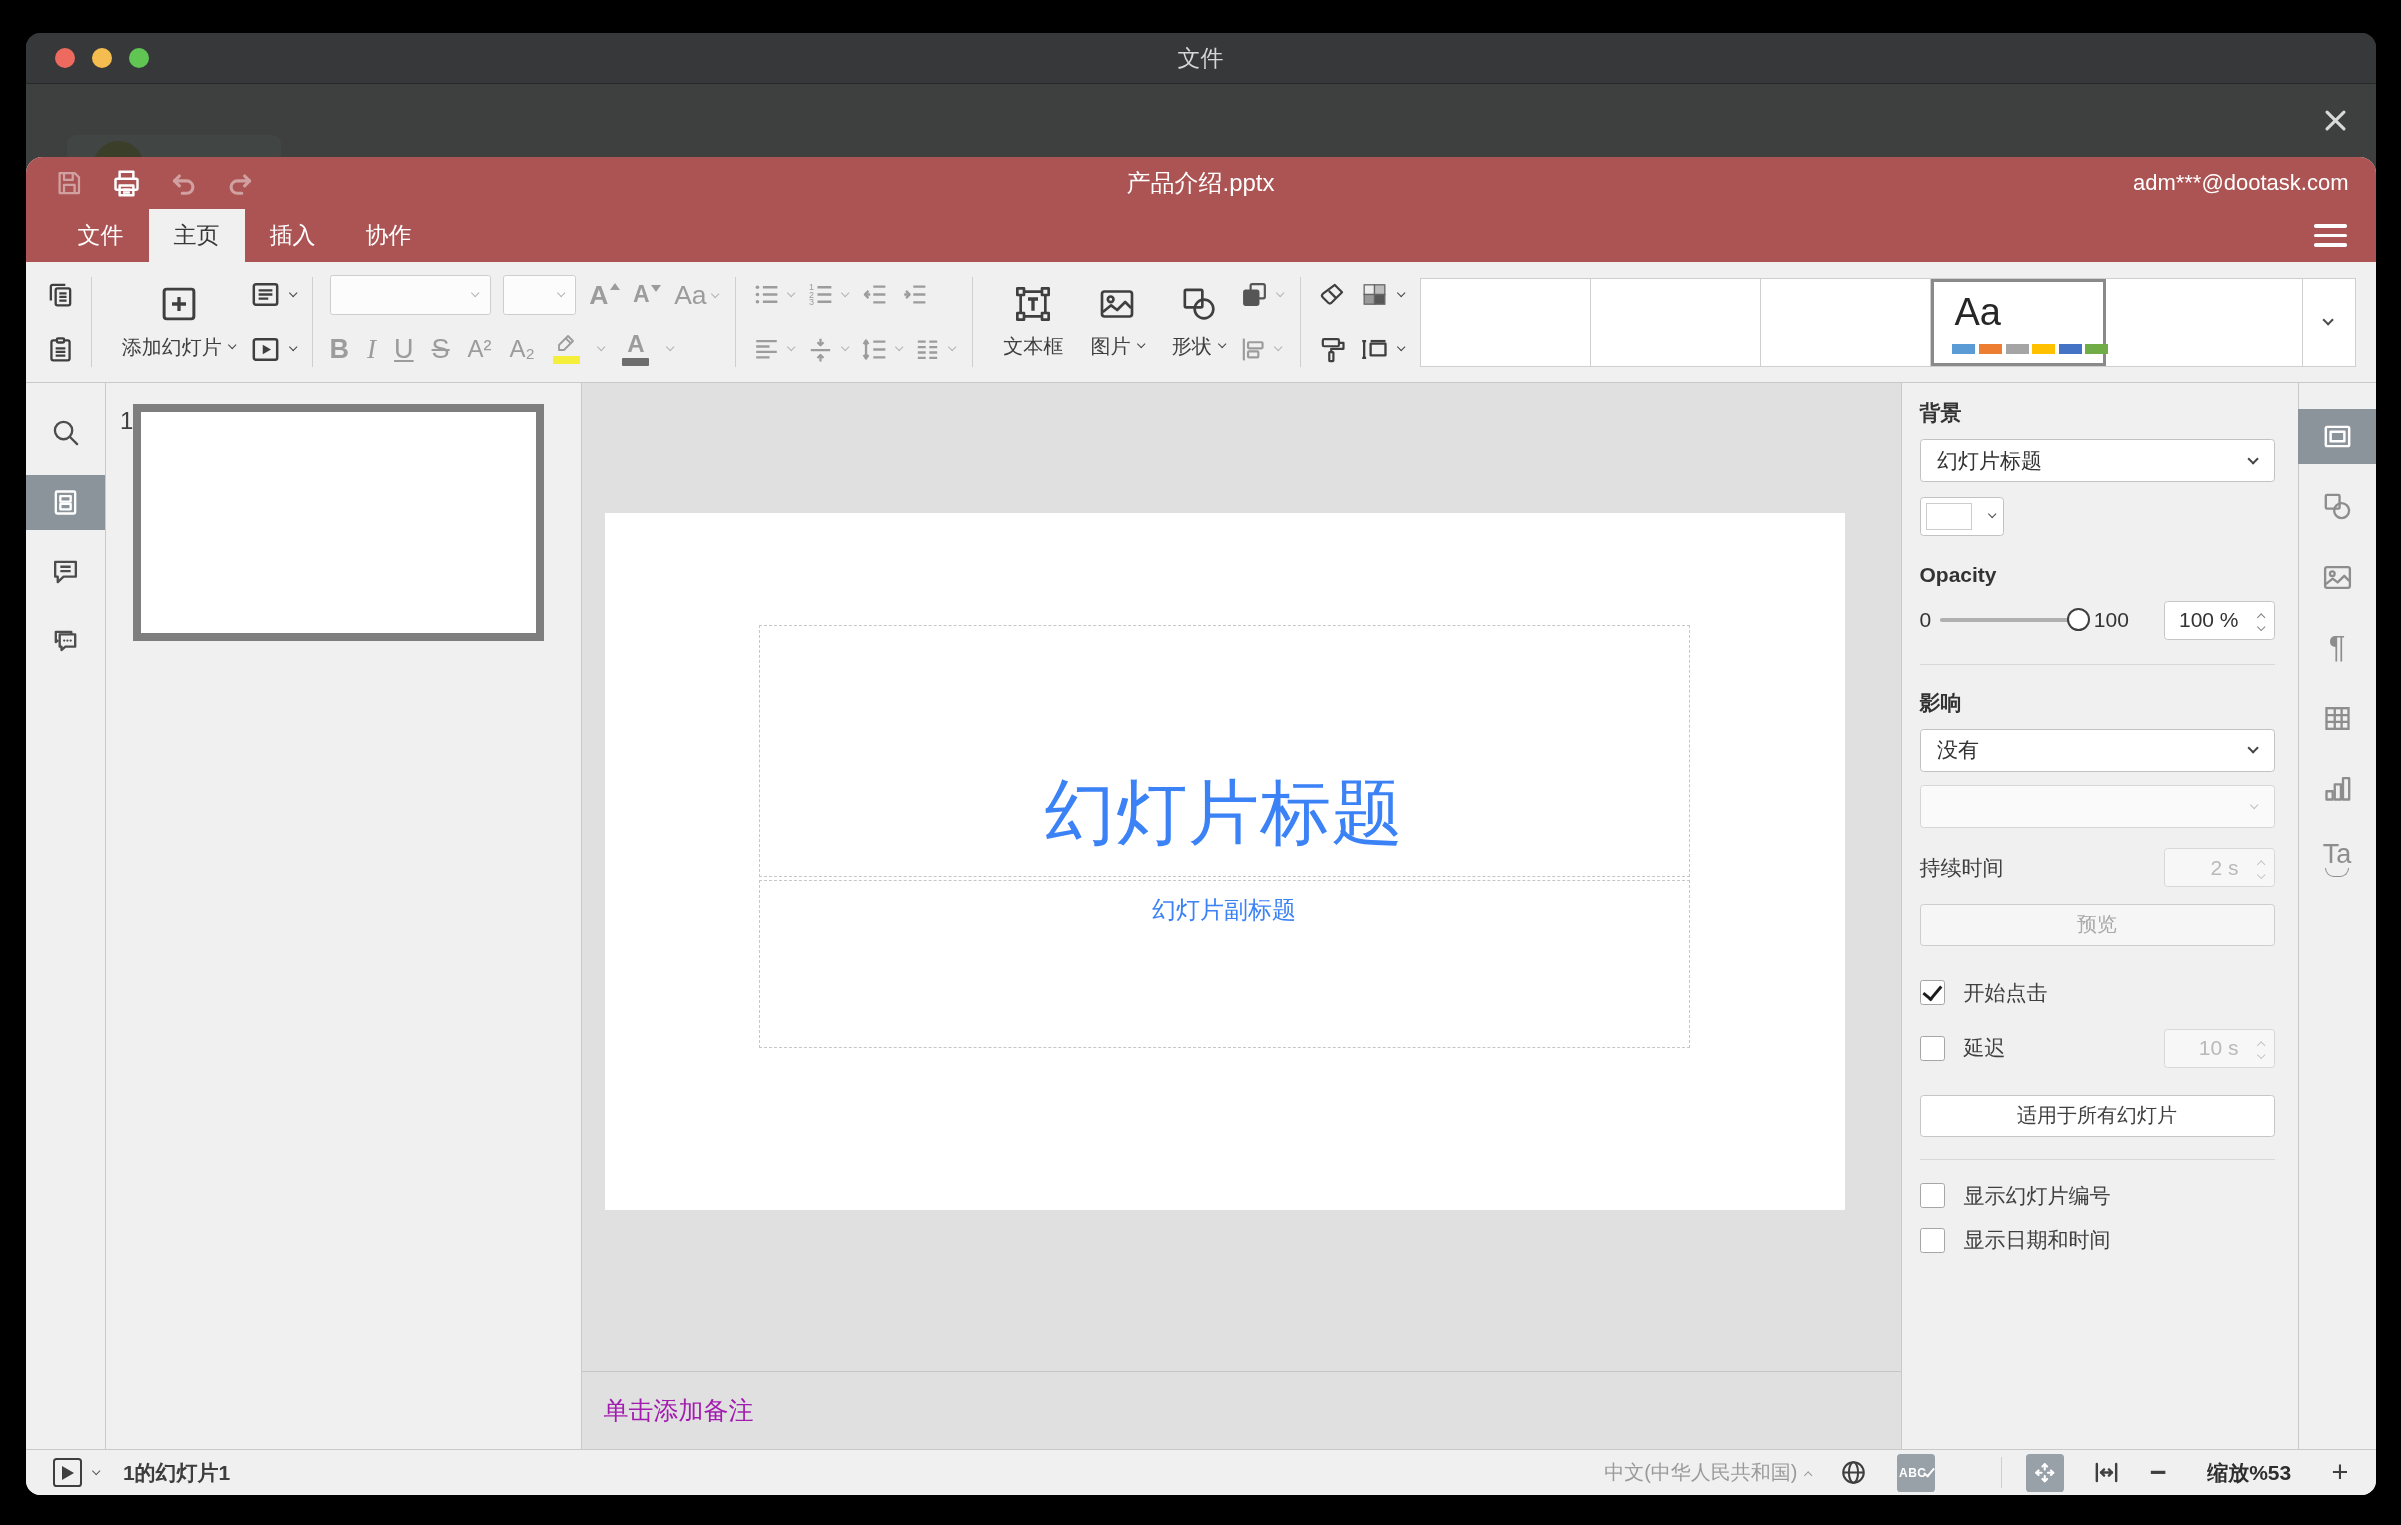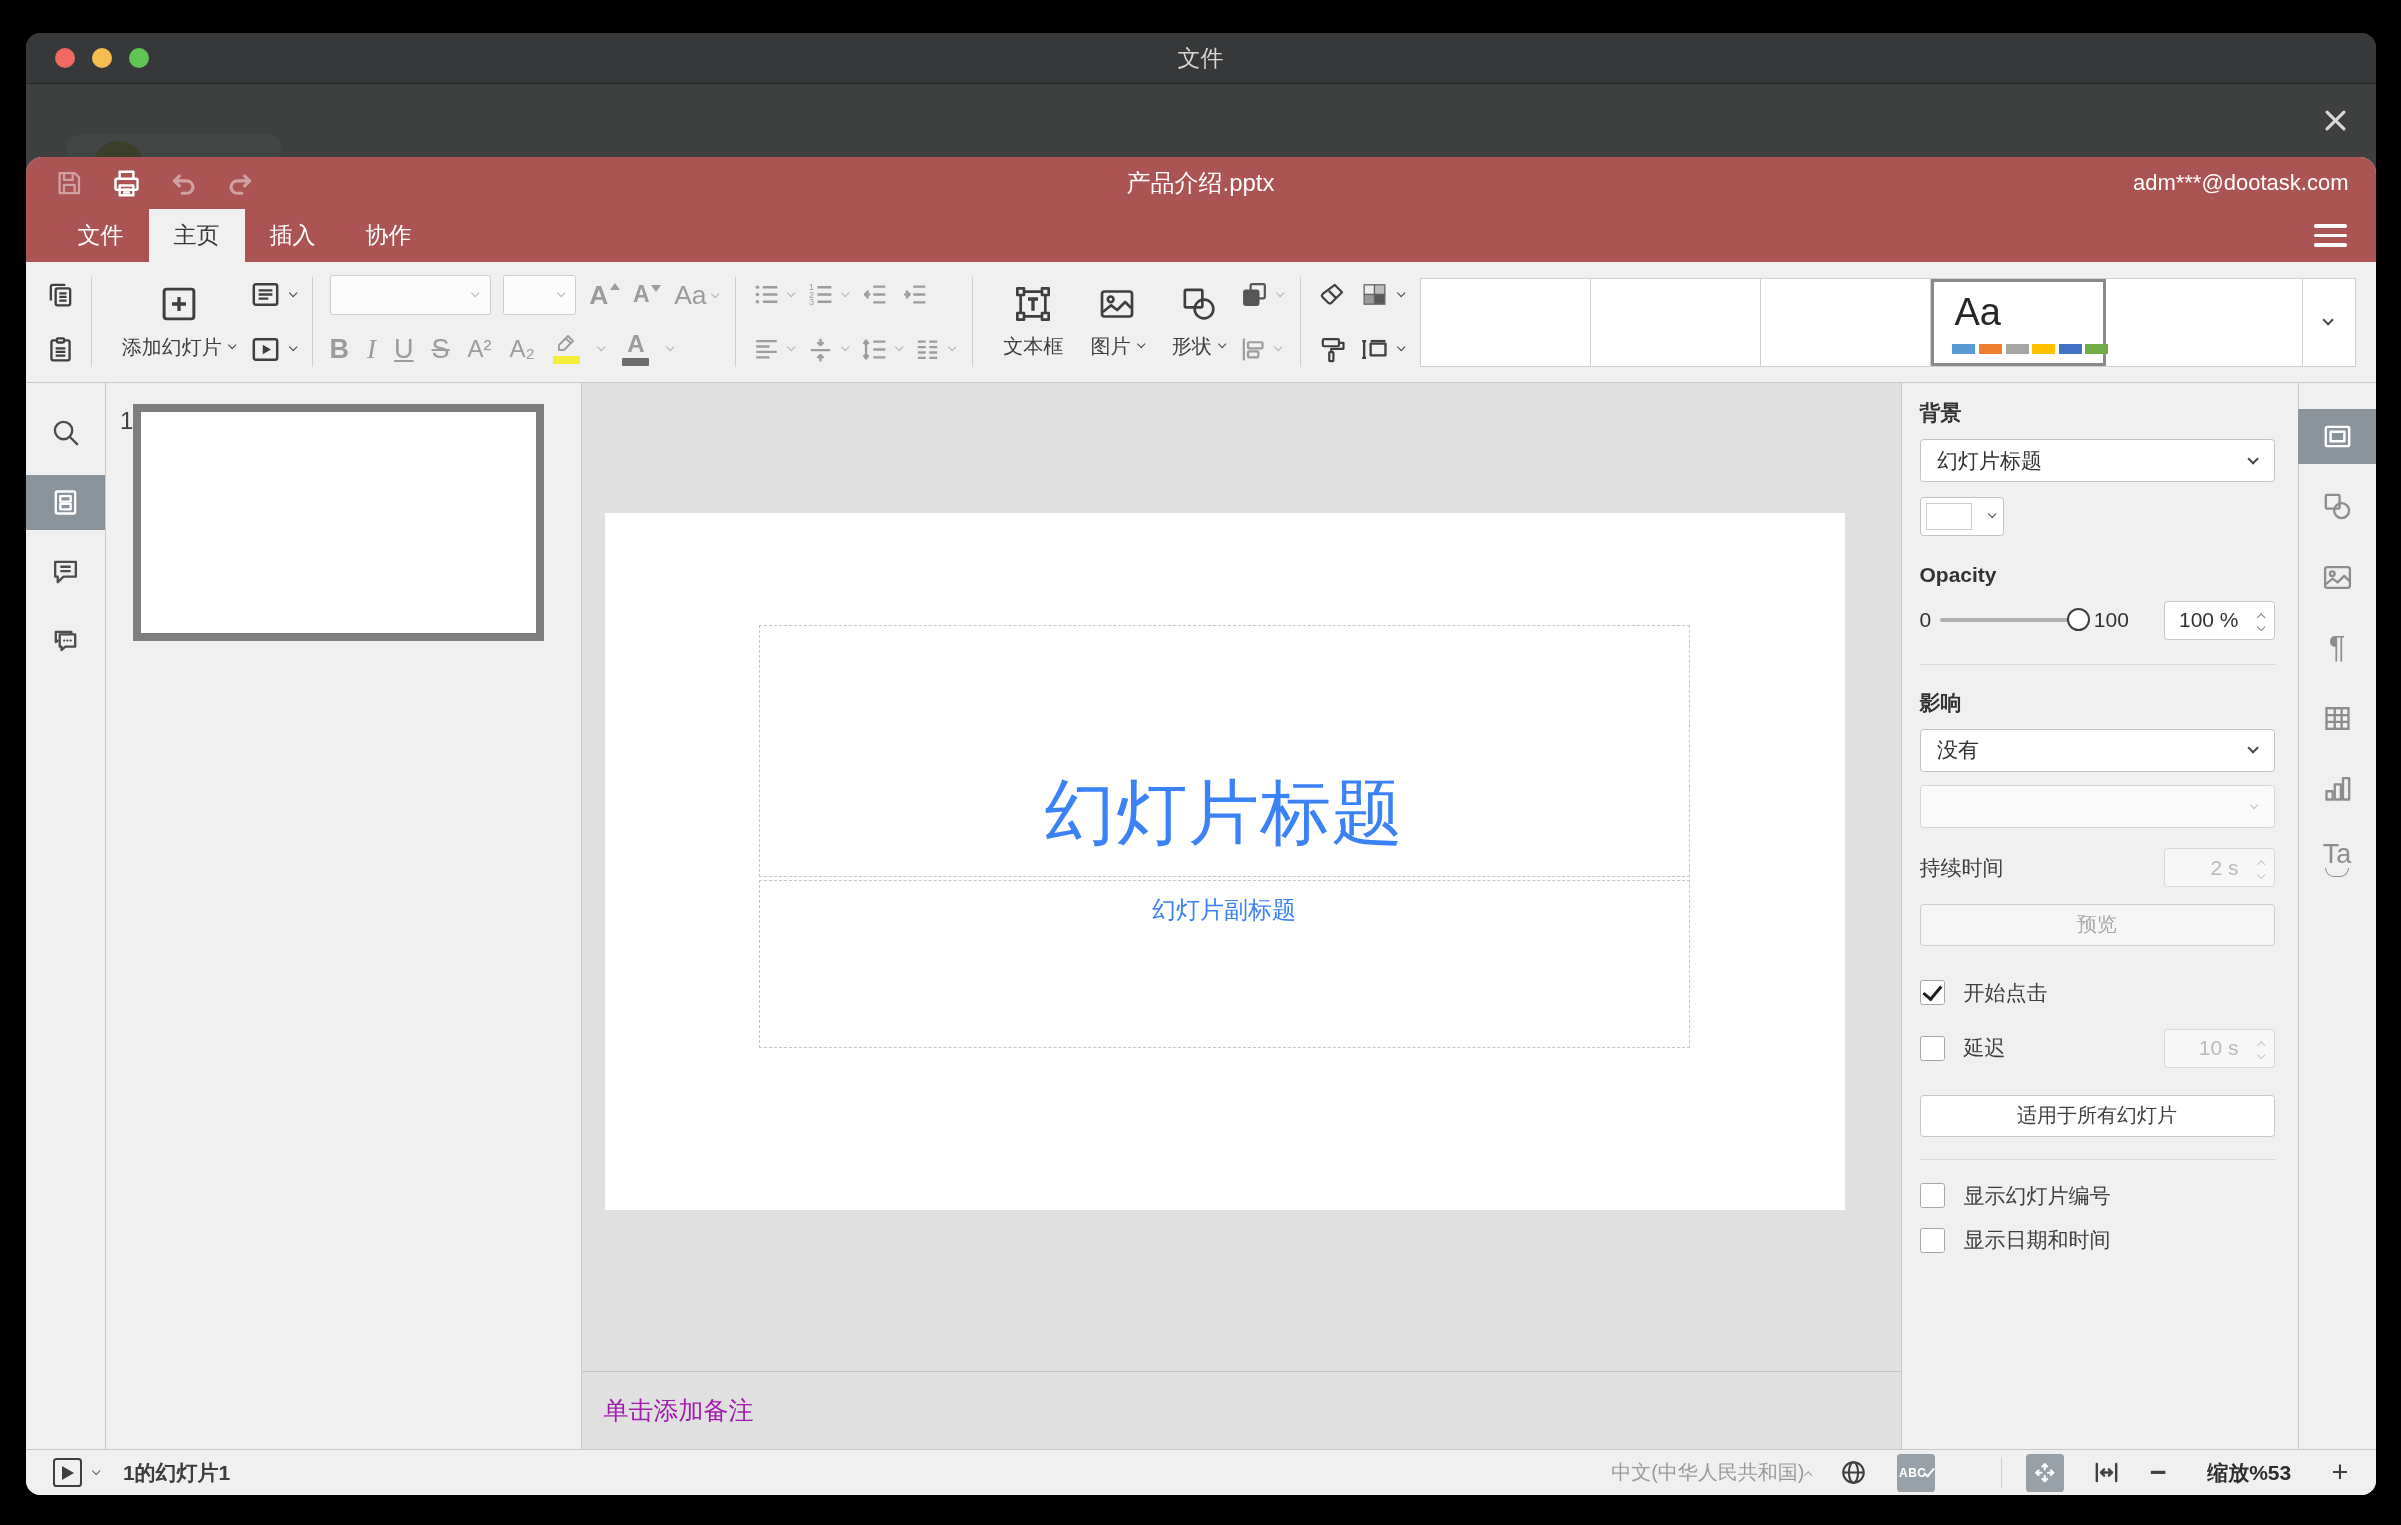--- a/index.html
+++ b/index.html
@@ -124,21 +124,21 @@
   .ta-wrap .ta{font-size:27px}
   .ta-wrap .arc{width:24px;height:9px;border:1.8px solid currentColor;border-top:none;border-radius:0 0 18px 18px;margin-top:0.9px}
 
   
   .statusbar{flex:none;height:46px;background:#f0f0f0;border-top:0.9px solid #c9c9c9;display:flex;align-items:center;padding:0 27px 0 27px}
   .sb-play{width:29px;height:29px;border:2.3px solid #3f3f3f;border-radius:3.6px;display:flex;align-items:center;justify-content:center;cursor:pointer}
   .sb-play i{display:block;width:0;height:0;border-left:12px solid #3f3f3f;border-top:7.3px solid transparent;border-bottom:7.3px solid transparent;margin-left:2.7px}
   .sb-chev{color:#5a5a5a;margin-left:11px}
   .sb-counter{margin-left:24px;font-size:21px;font-weight:bold;color:#3d3d3d}
   .sb-right{margin-left:auto;display:flex;align-items:center;gap:24px}
-  .sb-lang{display:flex;align-items:center;gap:0;color:#9a9a9a;font-size:20px;cursor:pointer}
+  .sb-lang{display:flex;align-items:center;gap:7px;color:#9a9a9a;font-size:20px;cursor:pointer}
   .sb-iconbtn{width:38px;height:38px;border-radius:3.6px;display:flex;align-items:center;justify-content:center;color:#3f3f3f;cursor:pointer}
   .sb-iconbtn.on{background:#99a1a8;color:#fff}
   .spell{display:flex;align-items:center;line-height:1}
   .spell .abc{font-size:12px;font-weight:bold;letter-spacing:0.5px}
   .spell .tick{width:6.4px;height:11px;border-right:2.3px solid currentColor;border-bottom:2.3px solid currentColor;transform:rotate(40deg);margin-top:-1.8px}
   .sb-vdiv{width:0.9px;height:31px;background:#cfcfcf}
   .sb-glyph{font-size:29px;color:#3f3f3f;line-height:1;cursor:pointer;font-weight:bold}
   .sb-zoom{font-size:21px;font-weight:bold;color:#2e2e2e;margin:0 16.4px}
   .sb-right .gap-big{margin-right:42px}
 

